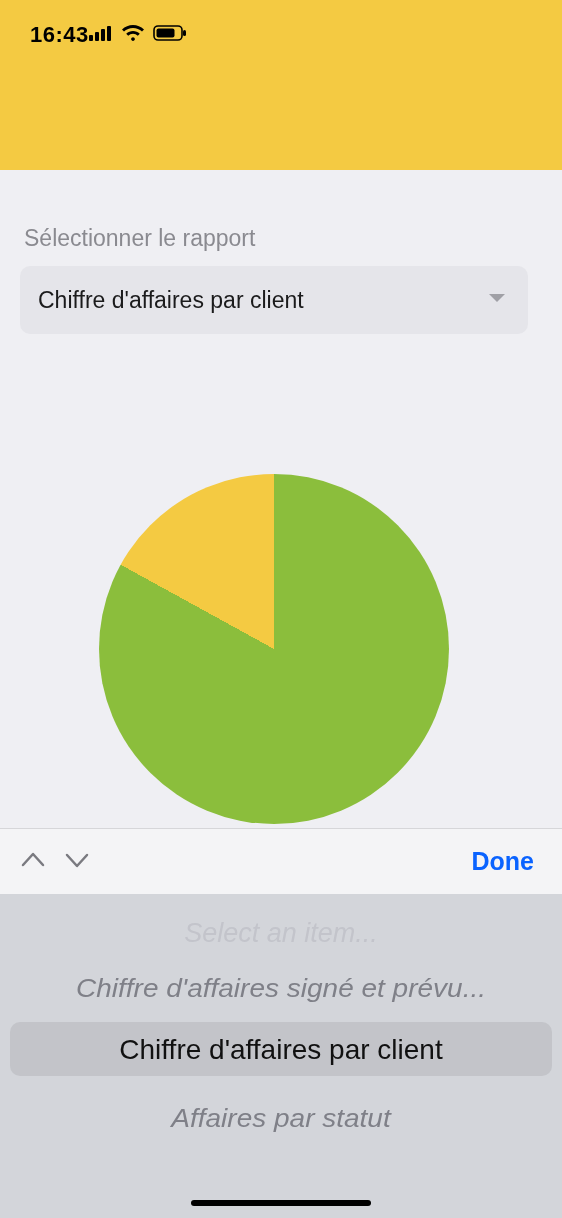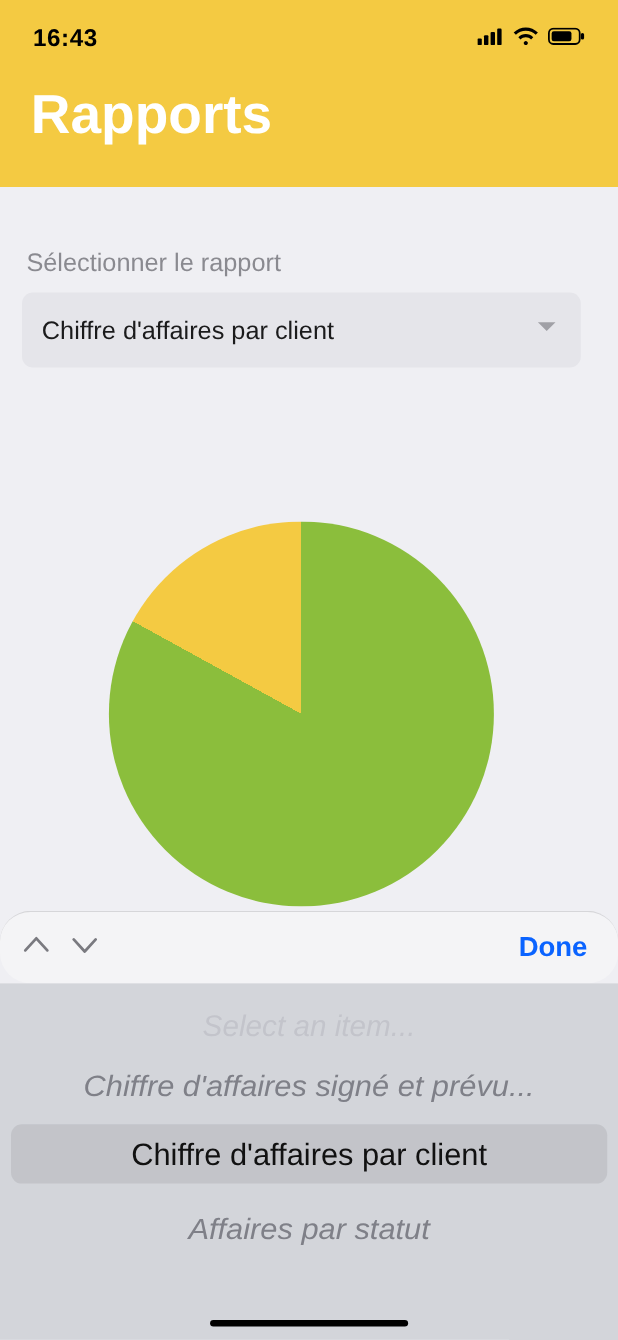--- a/index.html
+++ b/index.html
@@ -8,21 +8,20 @@
     
     .header {
       background: #F4CA42;
       width: 100%;
       height: 170px;
       position: relative;
       padding-top: 20px;
     }
     .status-row {
       display: flex;
-      justify-content: space-between;
       align-items: center;
       padding: 0 30px;
       height: 30px;
     }
     .status-time {
       font-size: 22px;
       font-weight: 600;
       letter-spacing: 0.5px;
       color: #000;
     }
@@ -87,21 +86,20 @@
       left: 0;
       top: 828px;
       width: 100%;
       height: 66px;
       background: #F4F4F6;
       border-top: 1px solid #D6D6D9;
       display: flex;
       align-items: center;
       justify-content: space-between;
       padding: 0 28px 0 20px;
-      border-radius: 28px;
     }
     .tb-left { display: flex; gap: 18px; }
     .tb-left svg { color: #777; }
     .done-btn {
       color: #0A63FF;
       font-size: 25px;
       font-weight: 600;
     }
 
     .picker-drum {
@@ -183,21 +181,20 @@
       </span>
       <span>
         <svg width="34" height="16" viewBox="0 0 34 16">
             <rect x="1" y="1" width="28" height="14" rx="4" fill="none" stroke="#000" stroke-width="1.6"></rect>
             <rect x="3.5" y="3.5" width="18" height="9" rx="2" fill="#000"></rect>
             <rect x="30" y="5" width="3" height="6" rx="1.5" fill="#000"></rect>
           </svg>
       </span>
     </div>
   </div>
-  <div class="page-title">Rapports</div>
 </div>
 
 <div class="content-clip">
   <div class="content">
     <div class="select-label">Sélectionner le rapport</div>
     <div class="select-box">
       <span class="select-value">Chiffre d'affaires par client</span>
       <span class="chevron-down">
         <svg width="18" height="12" viewBox="0 0 18 12">
             <path d="M1 1 L9 9 L17 1" fill="#A0A0A6"></path>

